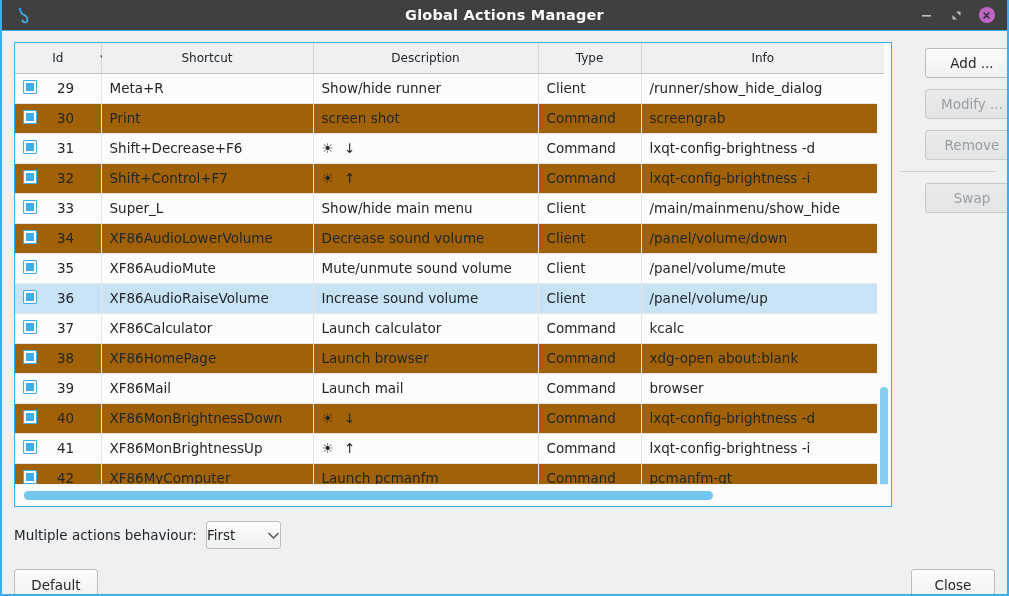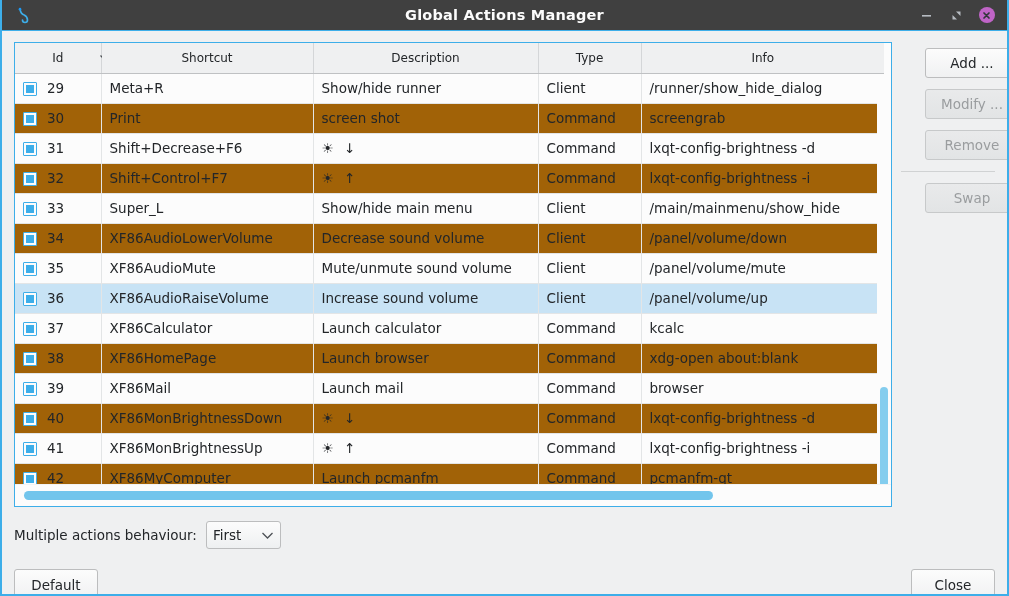--- a/index.html
+++ b/index.html
@@ -124,22 +124,22 @@
   tr.row-selected td { background: #c8e3f5 !important; }
 
   .col-id    { width: 86px; }
   .col-sc    { width: 212px; }
   .col-desc  { width: 225px; }
   .col-type  { width: 103px; }
   .col-info  { width: 243px; }
 
   .idcell {
     display: flex;
-    align-items: flex-end;
-    gap: 10px;
+    align-items: flex-start;
+    gap: 20px;
   }
   .cbx {
     width: 14px; height: 14px;
     border: 1px solid #3daee9;
     background: #fcfcfc;
     border-radius: 1px;
     flex: 0 0 auto;
     display: flex; align-items: center; justify-content: center;
   }
   .cbx i {
@@ -235,21 +235,21 @@
     margin-bottom: 20px;
   }
   .behaviour-label { font-size: 13.5px; color: #232629; }
   .select-box {
     width: 75px; height: 28px;
     border: 1px solid #bcbdbe;
     border-radius: 3px;
     background: linear-gradient(#fcfcfc, #eef0f1);
     display: flex;
     align-items: center;
-    padding: 0 6px;
+    padding: 0 0;
     font-size: 13.5px;
     color: #232629;
     cursor: pointer;
     justify-content: space-between;
   }
   .footer-row {
     display: flex;
     align-items: center;
     justify-content: space-between;
   }

